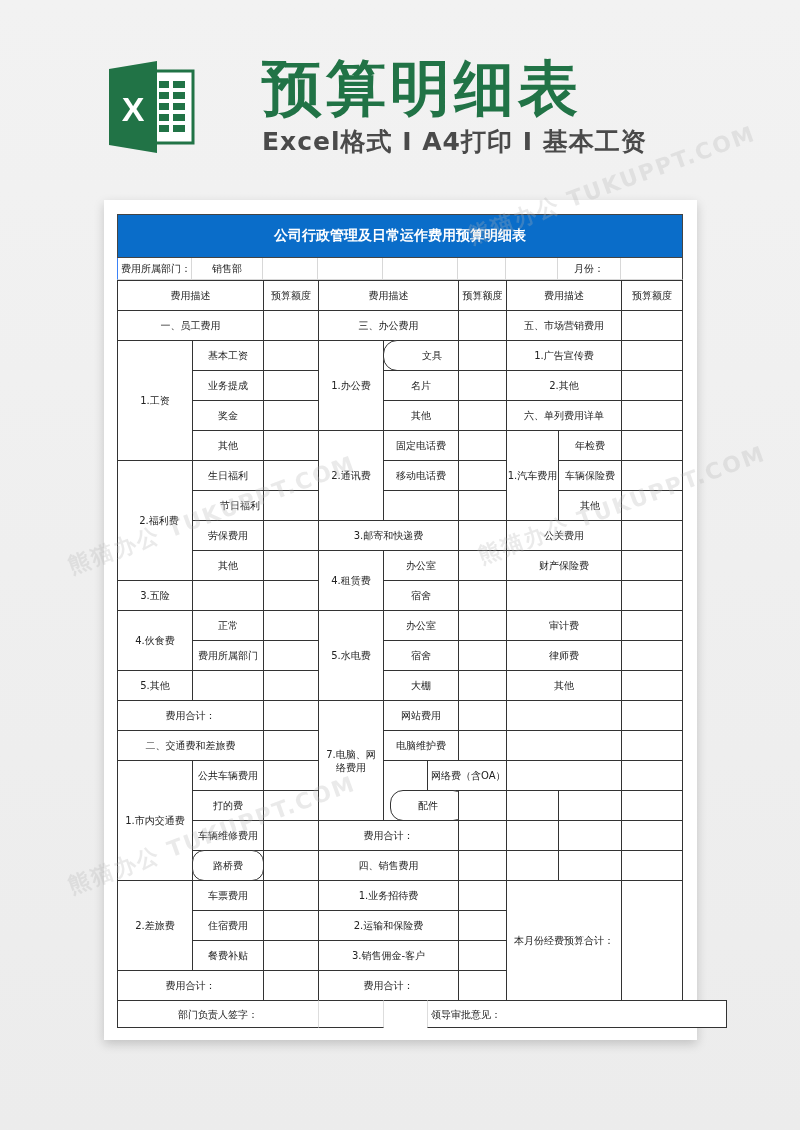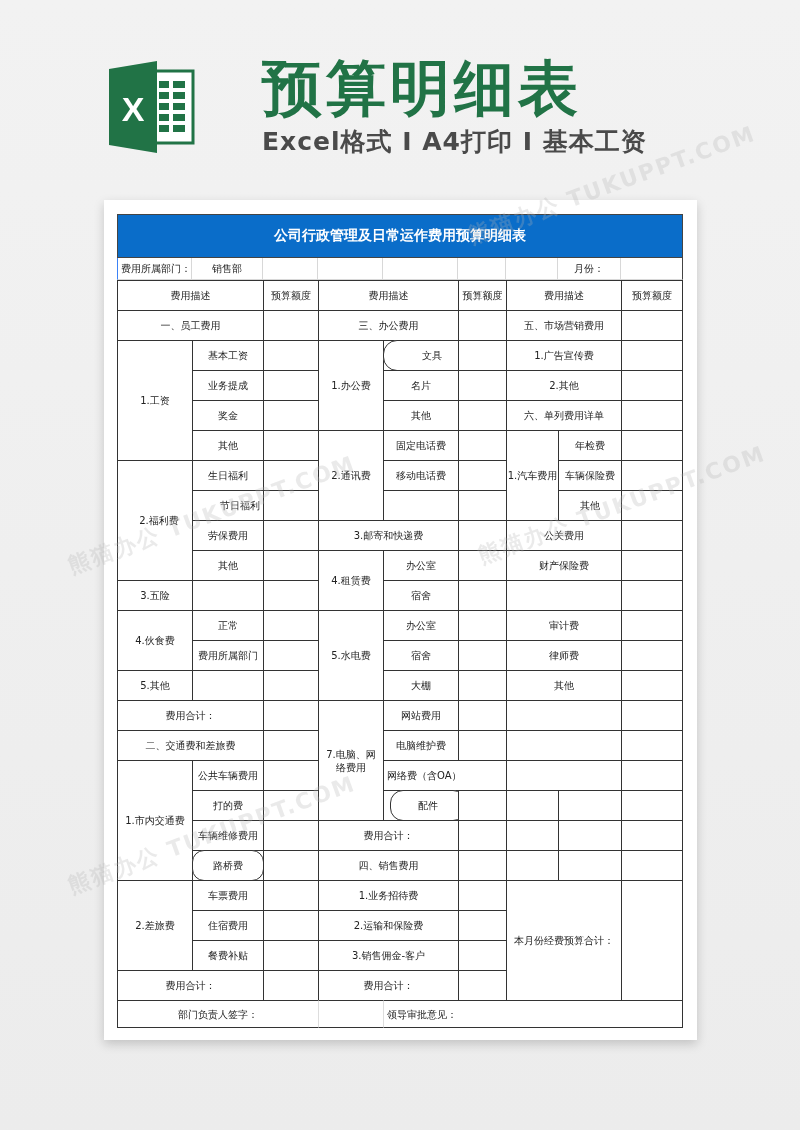--- a/index.html
+++ b/index.html
@@ -28,21 +28,21 @@
     background: #0a6dc9; color: #fff; font-weight: bold; font-size: 14px;
     display: flex; align-items: center; justify-content: center;
     border: 1px solid #444; box-sizing: border-box;
   }
   .cell {
     position: absolute; box-sizing: border-box;
     border: 1px solid #333;
     display: flex; align-items: center; justify-content: center; text-align: center;
     font-size: 10px; color: #222; line-height: 13px; background: #fff;
   }
-  .cell.left { justify-content: flex-start; padding-left: 3px; }
+  .cell.left { justify-content: flex-start; padding-left: 3px; margin-left: 44px; }
   .info { position: absolute; box-sizing: border-box; font-size: 10px; color: #222;
     display: flex; align-items: center; border-right: 1px solid #d8d8d8; border-bottom: 1px solid #d8d8d8; height: 22px; top: 258px; }
   .wm { position: absolute; color: rgba(180,180,180,0.28); font-size: 22px; font-weight: bold;
     transform: rotate(-20deg); white-space: nowrap; pointer-events: none; letter-spacing: 2px; }
 </style>
 </head>
 <body>
 
 <svg class="excel-icon" viewBox="0 0 100 100">
   <rect x="30" y="14" width="60" height="72" fill="#ffffff" stroke="#217346" stroke-width="3"></rect>

